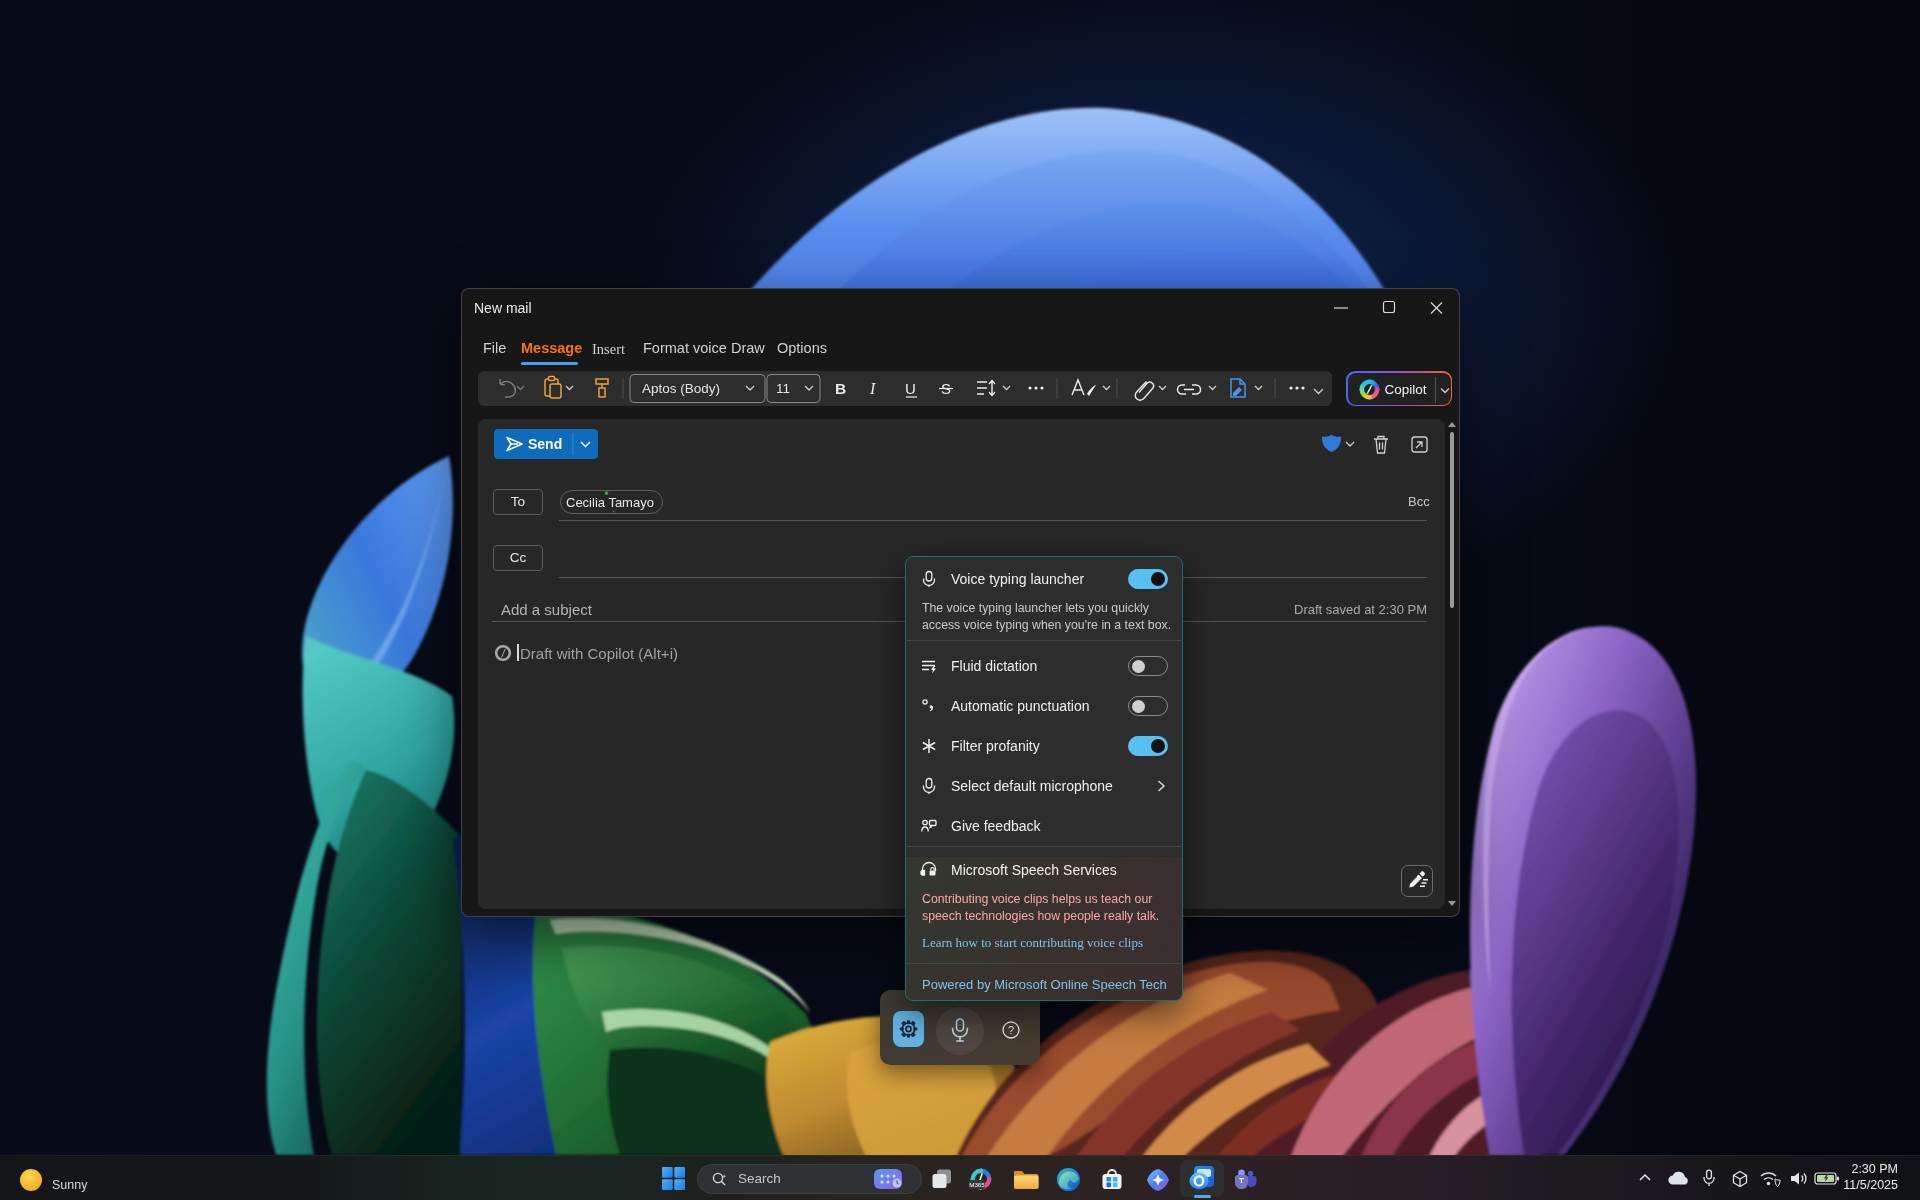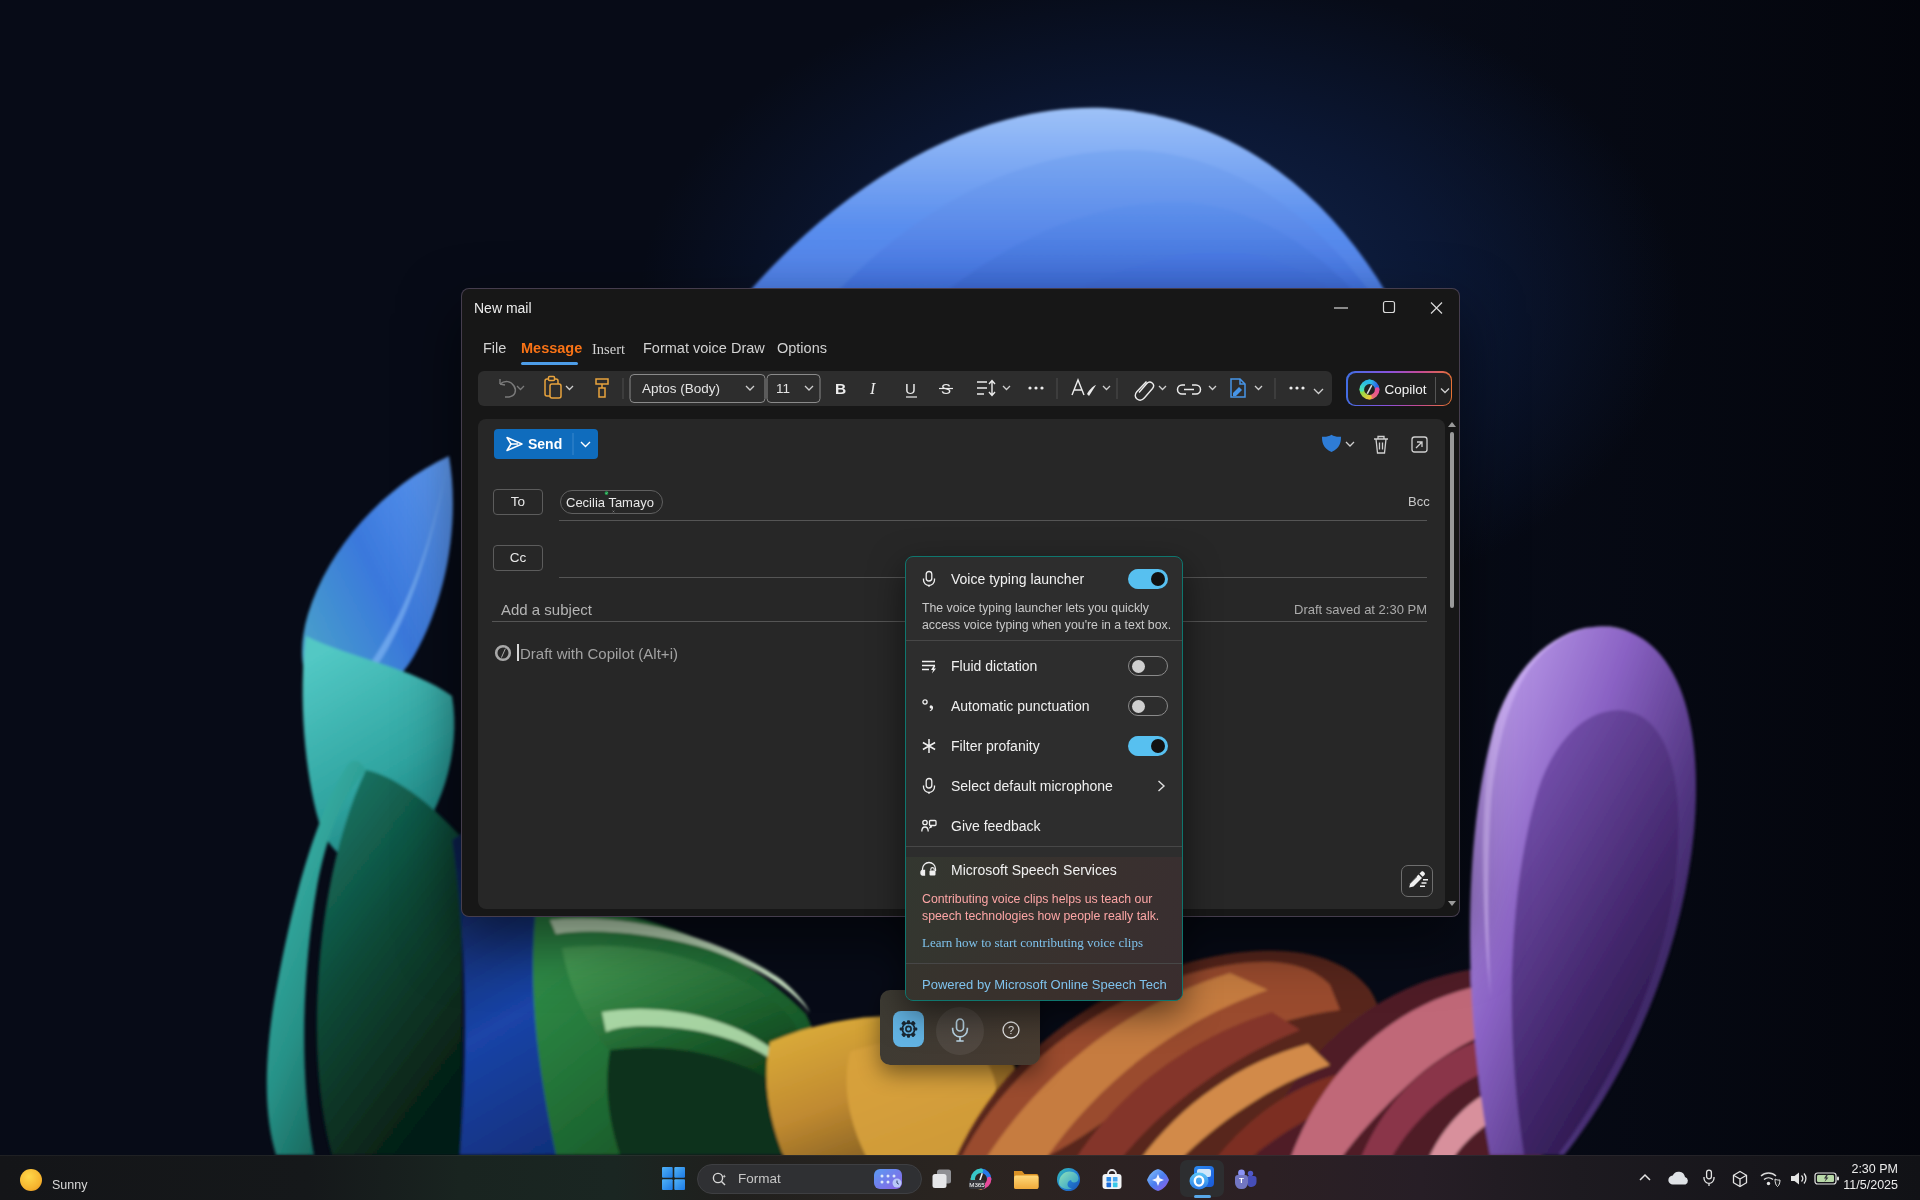--- a/index.html
+++ b/index.html
@@ -554,21 +554,21 @@
     <rect x="0" y="12.3" width="10.7" height="10.7" rx="1" fill="url(#wb)"></rect>
     <rect x="12.3" y="12.3" width="10.7" height="10.7" rx="1" fill="url(#wb)"></rect>
   </svg>
 
   <div class="abs" style="left:697px;top:8px;width:225px;height:30px;border-radius:15px;background:#2f3033;border:1px solid #3e3f42;"></div>
   <svg class="abs" style="left:711px;top:15px;" width="17" height="17" viewBox="0 0 17 17">
     <circle cx="7" cy="7" r="4.6" stroke="#d8d8d8" fill="none" stroke-width="1.4"></circle>
     <path d="M10.5 10.5 L14 14" stroke="#d8d8d8" stroke-width="1.4"></path>
     <path d="M13.2 3.4 l0.5 1.3 1.3 0.5 -1.3 0.5 -0.5 1.3 -0.5 -1.3 -1.3 -0.5 1.3 -0.5 z" fill="#d8d8d8"></path>
   </svg>
-  <div class="abs" style="left:738px;top:15px;font-size:13.5px;color:#c6c6c6;">Format</div>
+  <div class="abs" style="left:738px;top:15px;font-size:13.5px;color:#c6c6c6;">Search</div>
   <svg class="abs" style="left:862px;top:11px;" width="48" height="24" viewBox="0 0 48 24">
     <defs>
         <linearGradient id="hl" x1="0" y1="0" x2="1" y2="1">
           <stop offset="0" stop-color="#5a9af2"></stop>
           <stop offset="1" stop-color="#8a62e4"></stop>
         </linearGradient>
       </defs>
     <rect x="12" y="2" width="28" height="20" rx="6" fill="url(#hl)"></rect>
     <g fill="#dce8fa">
         <circle cx="20" cy="9" r="1.5"></circle>

